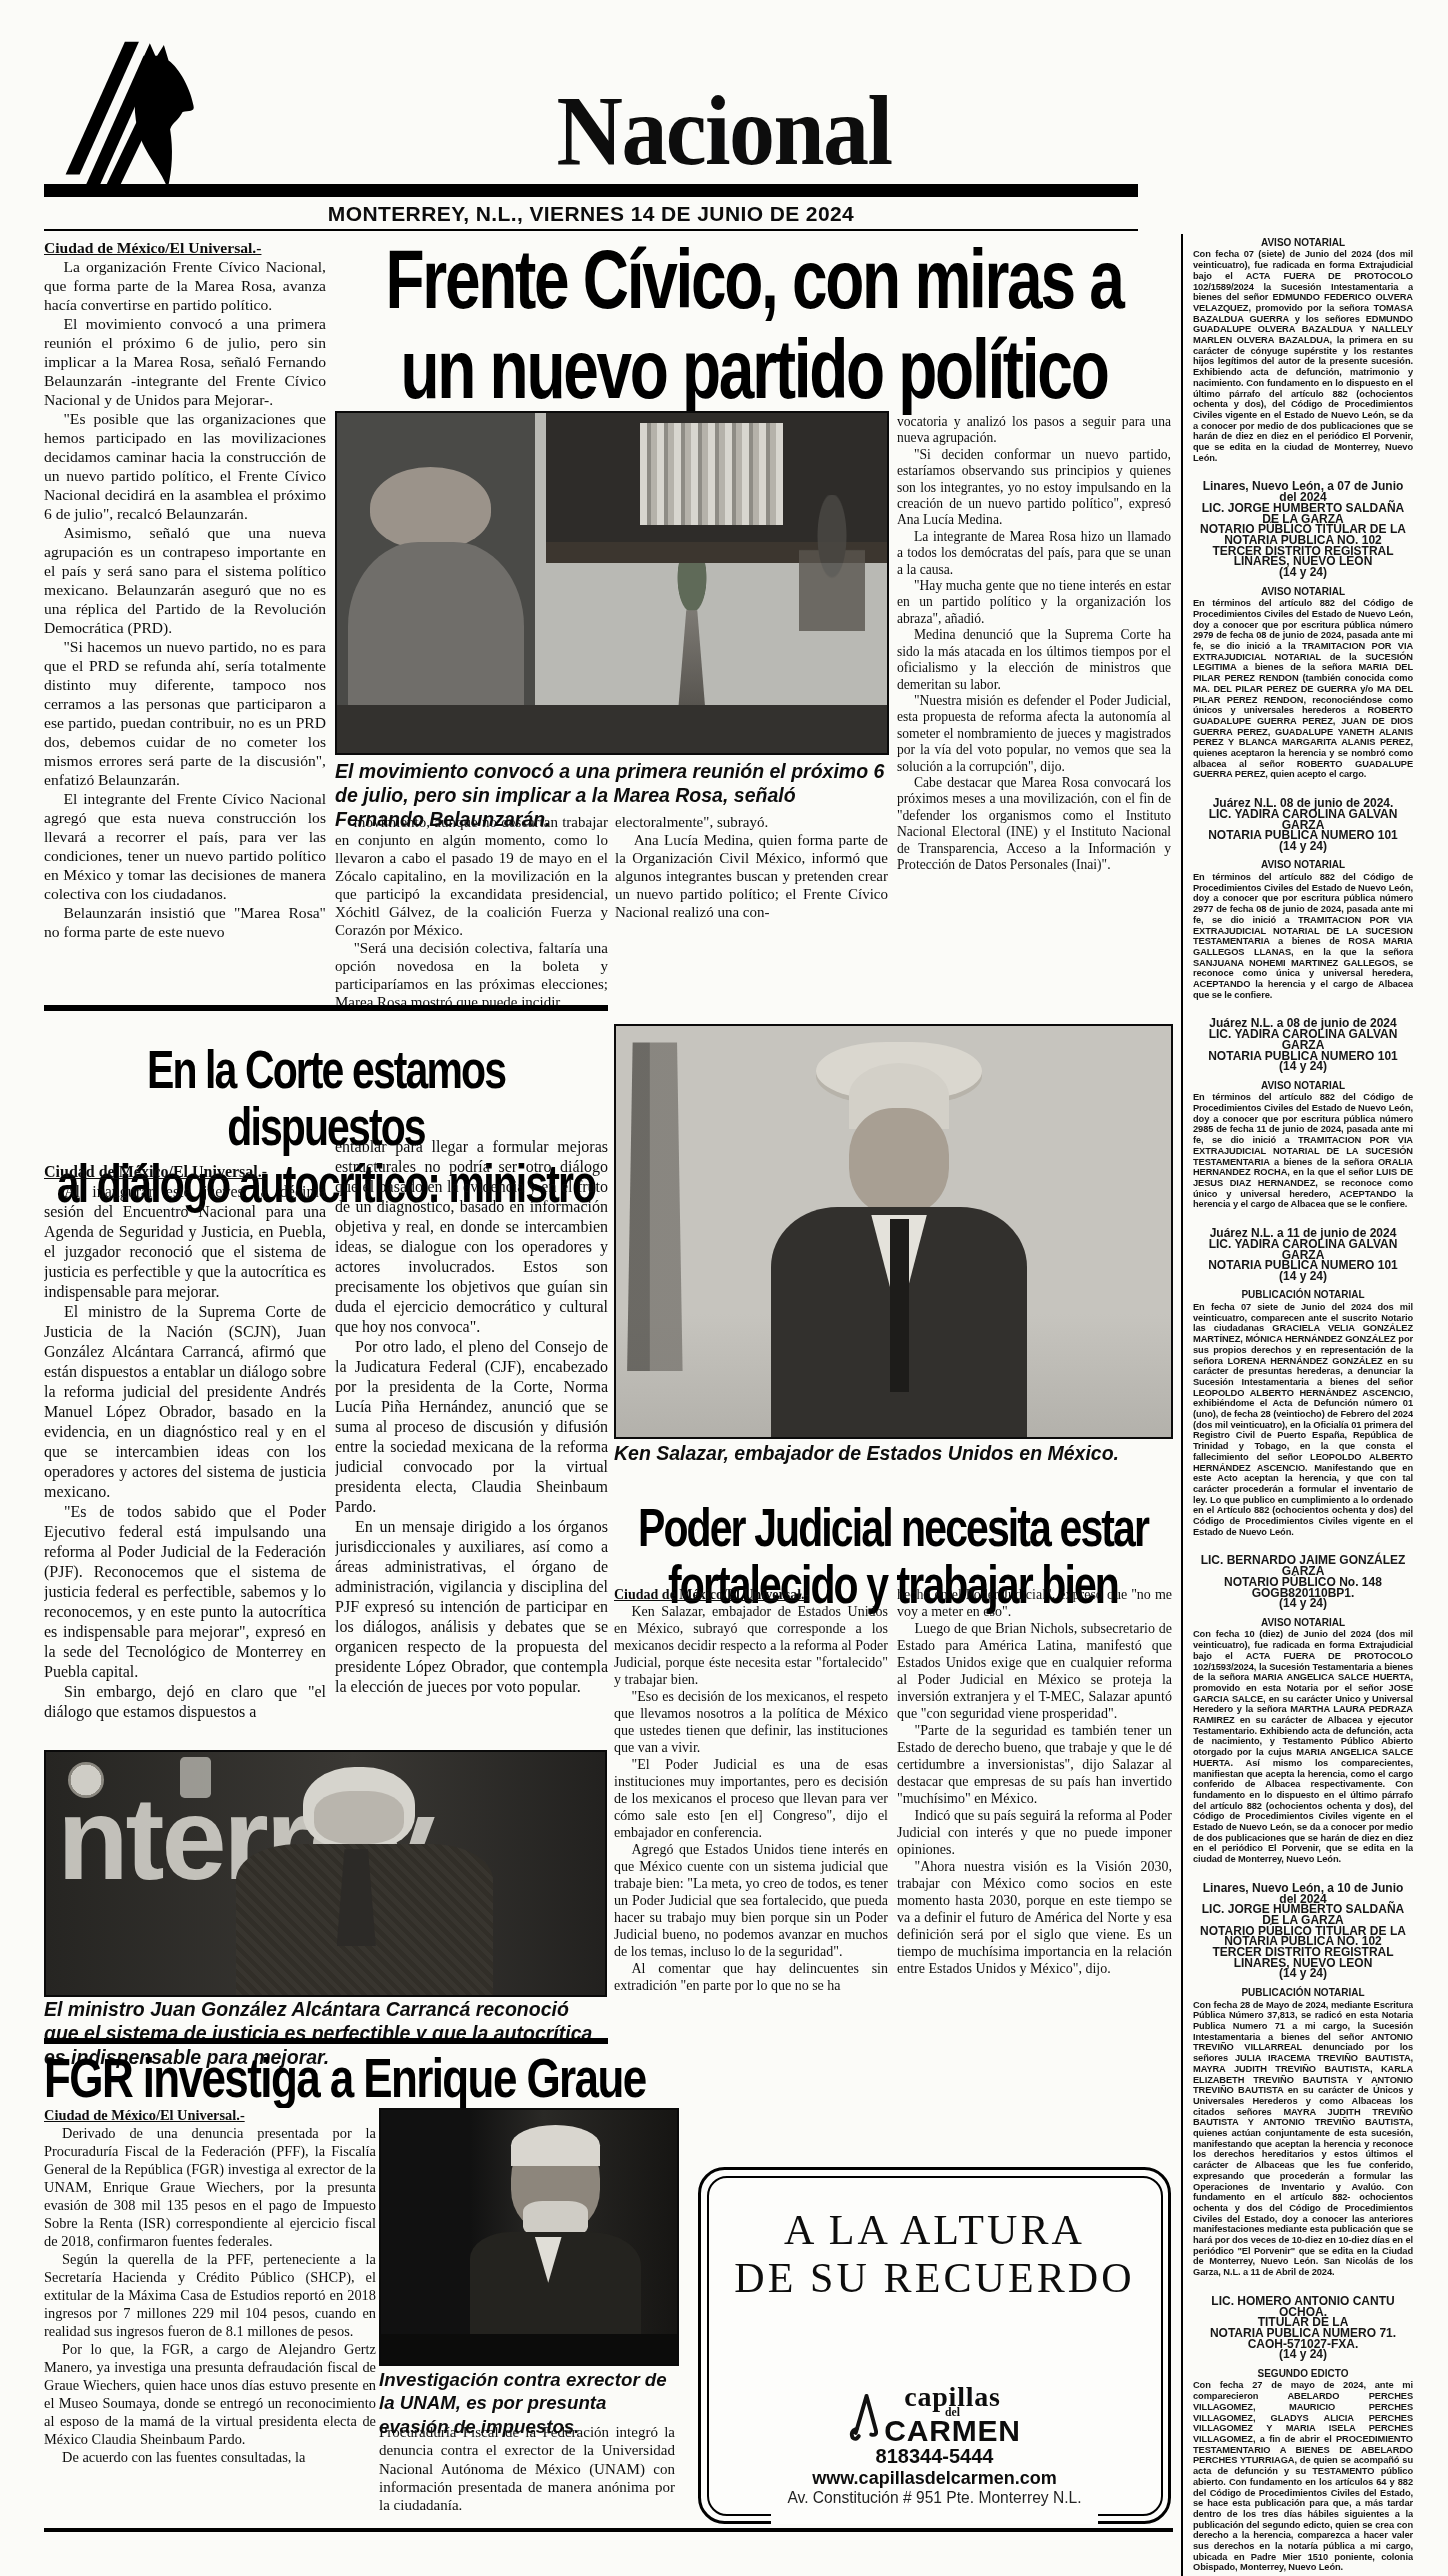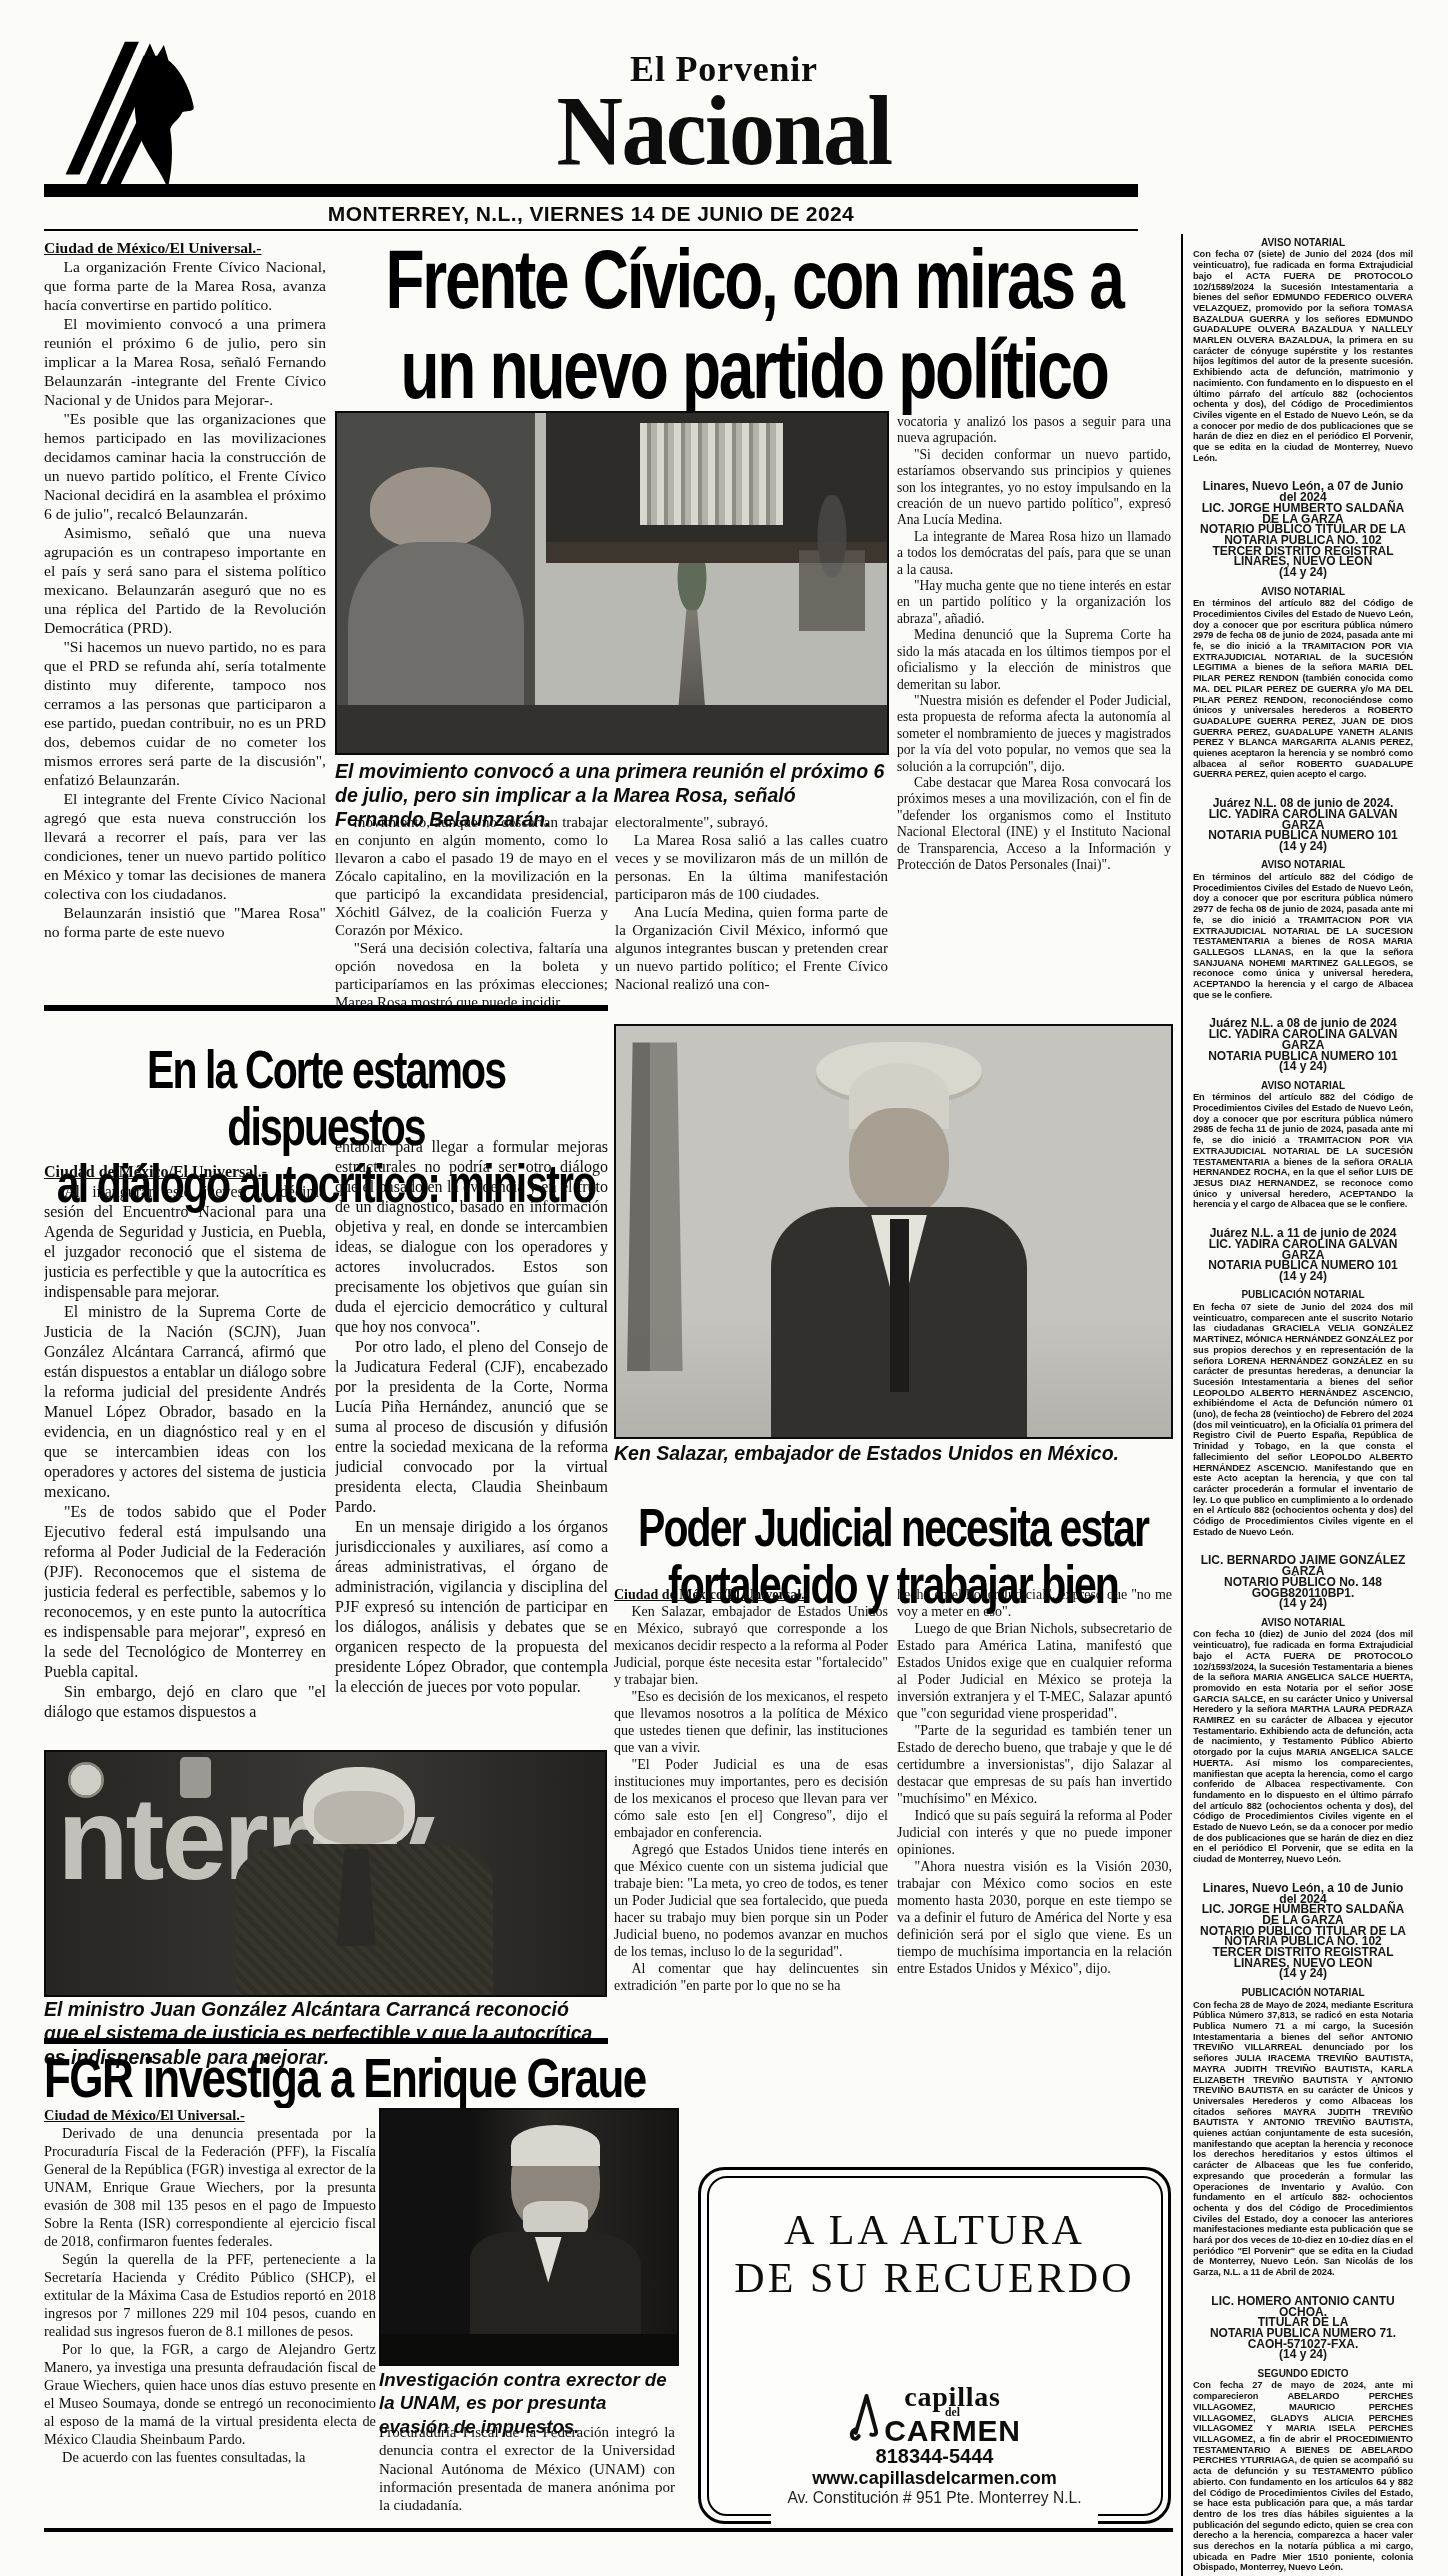--- a/index.html
+++ b/index.html
@@ -66,21 +66,20 @@
 <div id="page">
 
   <div class="abs" style="left:50px;top:34px;width:156px;height:156px;z-index:3;">
     <svg width="156" height="156" viewBox="0 0 200 200">
       <polygon points="96,10 114,10 38,180 20,180" fill="#000"></polygon>
       <polygon points="120,28 138,28 62,198 44,198" fill="#000"></polygon>
       <polygon points="142,48 160,48 88,198 70,198" fill="#000"></polygon>
       <path d="M118,34 L128,12 L136,30 L146,14 L152,34 C166,44 180,70 184,92 C186,100 178,98 170,100 C164,112 158,112 154,122 C158,148 157,172 151,198 C140,170 118,150 112,120 C106,96 108,60 118,34 Z" fill="#000"></path>
     </svg>
   </div>
-  <div class="abs overtitle" style="left:436px;top:48px;width:576px;">El Porvenir</div>
   <div class="abs nameplate" style="left:358px;top:81px;width:732px;">Nacional</div>
   <div class="abs mast-bar" style="left:44px;top:184px;width:1094px;height:13.2px;"></div>
   <div class="abs dateline" style="left:44px;top:202px;width:1094px;">MONTERREY, N.L., VIERNES 14 DE JUNIO DE 2024</div>
   <div class="abs hrule" style="left:44px;top:229px;width:1094px;height:2.3px;"></div>
 
   <div class="abs hrule" style="left:1181px;top:234px;width:2.3px;height:2342px;"></div>
   <div class="abs legal" style="left:1193px;top:229px;width:220px;height:2345px;overflow:hidden;">
     <div class="notice">
       <h3>AVISO NOTARIAL</h3>
       <p class="nbody">Con fecha 07 (siete) de Junio del 2024 (dos mil veinticuatro), fue radicada en forma Extrajudicial bajo el ACTA FUERA DE PROTOCOLO 102/1589/2024 la Sucesión Intestamentaria a bienes del señor EDMUNDO FEDERICO OLVERA VELAZQUEZ, promovido por la señora TOMASA BAZALDUA GUERRA y los señores EDMUNDO GUADALUPE OLVERA BAZALDUA Y NALLELY MARLEN OLVERA BAZALDUA, la primera en su carácter de cónyuge supérstite y los restantes hijos legítimos del autor de la presente sucesión. Exhibiendo acta de defunción, matrimonio y nacimiento. Con fundamento en lo dispuesto en el último párrafo del artículo 882 (ochocientos ochenta y dos), del Código de Procedimientos Civiles vigente en el Estado de Nuevo León, se da a conocer por medio de dos publicaciones que se harán de diez en diez en el periódico El Porvenir, que se edita en la ciudad de Monterrey, Nuevo León.</p>
@@ -186,21 +185,20 @@
     <div class="ph-el" style="left:0;top:86%;width:100%;height:14%;background:#33312e;"></div>
   </div>
   <div class="abs caption" style="left:335px;top:759px;width:550px;">El movimiento convocó a una primera reunión el próximo 6 de julio, pero sin implicar a la Marea Rosa, señaló Fernando Belaunzarán.</div>
 
   <div class="abs col a1" style="left:335px;top:813px;width:273px;height:192px;">
     <p>movimiento, aunque no descartan trabajar en conjunto en algún momento, como lo llevaron a cabo el pasado 19 de mayo en el Zócalo capitalino, en la movilización en la que participó la excandidata presidencial, Xóchitl Gálvez, de la coalición Fuerza y Corazón por México.</p>
     <p>"Será una decisión colectiva, faltaría una opción novedosa en la boleta y participaríamos en las próximas elecciones; Marea Rosa mostró que puede incidir</p>
   </div>
   <div class="abs col a1" style="left:615px;top:813px;width:273px;height:192px;">
     <p class="noindent">electoralmente", subrayó.</p>
-    <p>La Marea Rosa salió a las calles cuatro veces y se movilizaron más de un millón de personas. En la última manifestación participaron más de 100 ciudades.</p>
     <p>Ana Lucía Medina, quien forma parte de la Organización Civil México, informó que algunos integrantes buscan y pretenden crear un nuevo partido político; el Frente Cívico Nacional realizó una con-</p>
   </div>
   <div class="abs col a1-c4" style="left:897px;top:414px;width:274px;height:589px;">
     <p class="noindent">vocatoria y analizó los pasos a seguir para una nueva agrupación.</p>
     <p>"Si deciden conformar un nuevo partido, estaríamos observando sus principios y quienes son los integrantes, yo no estoy impulsando en la creación de un nuevo partido político", expresó Ana Lucía Medina.</p>
     <p>La integrante de Marea Rosa hizo un llamado a todos los demócratas del país, para que se unan a la causa.</p>
     <p>"Hay mucha gente que no tiene interés en estar en un partido político y la organización los abraza", añadió.</p>
     <p>Medina denunció que la Suprema Corte ha sido la más atacada en los últimos tiempos por el oficialismo y la elección de ministros que demeritan su labor.</p>
     <p>"Nuestra misión es defender el Poder Judicial, esta propuesta de reforma afecta la autonomía al someter el nombramiento de jueces y magistrados por la vía del voto popular, no vemos que sea la solución a la corrupción", dijo.</p>
     <p>Cabe destacar que Marea Rosa convocará los próximos meses a una movilización, con el fin de "defender los organismos como el Instituto Nacional Electoral (INE) y el Instituto Nacional de Transparencia, Acceso a la Información y Protección de Datos Personales (Inai)".</p>

